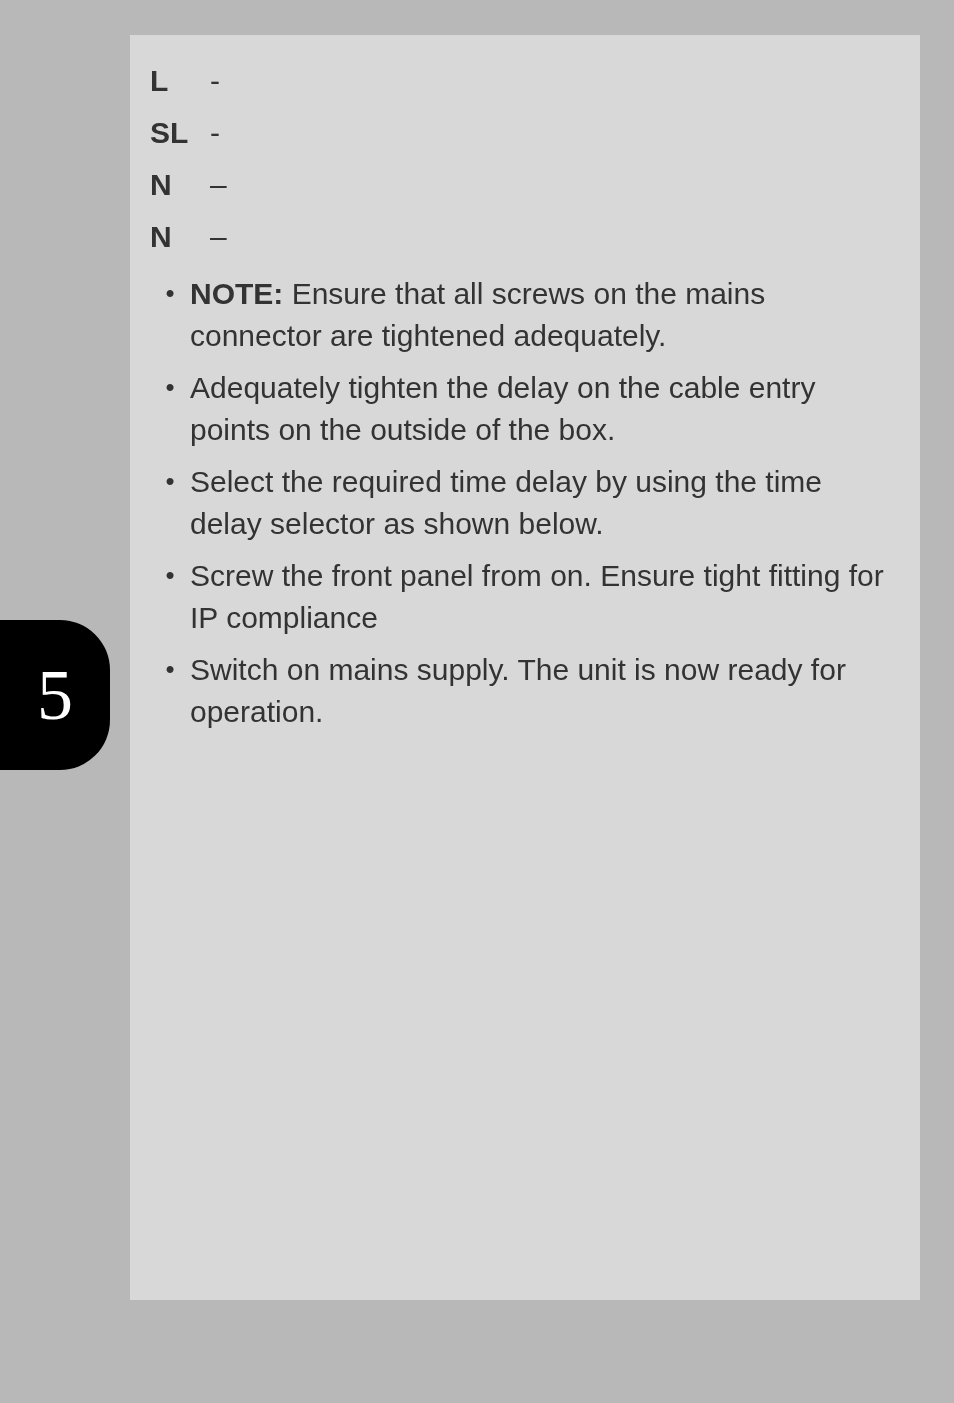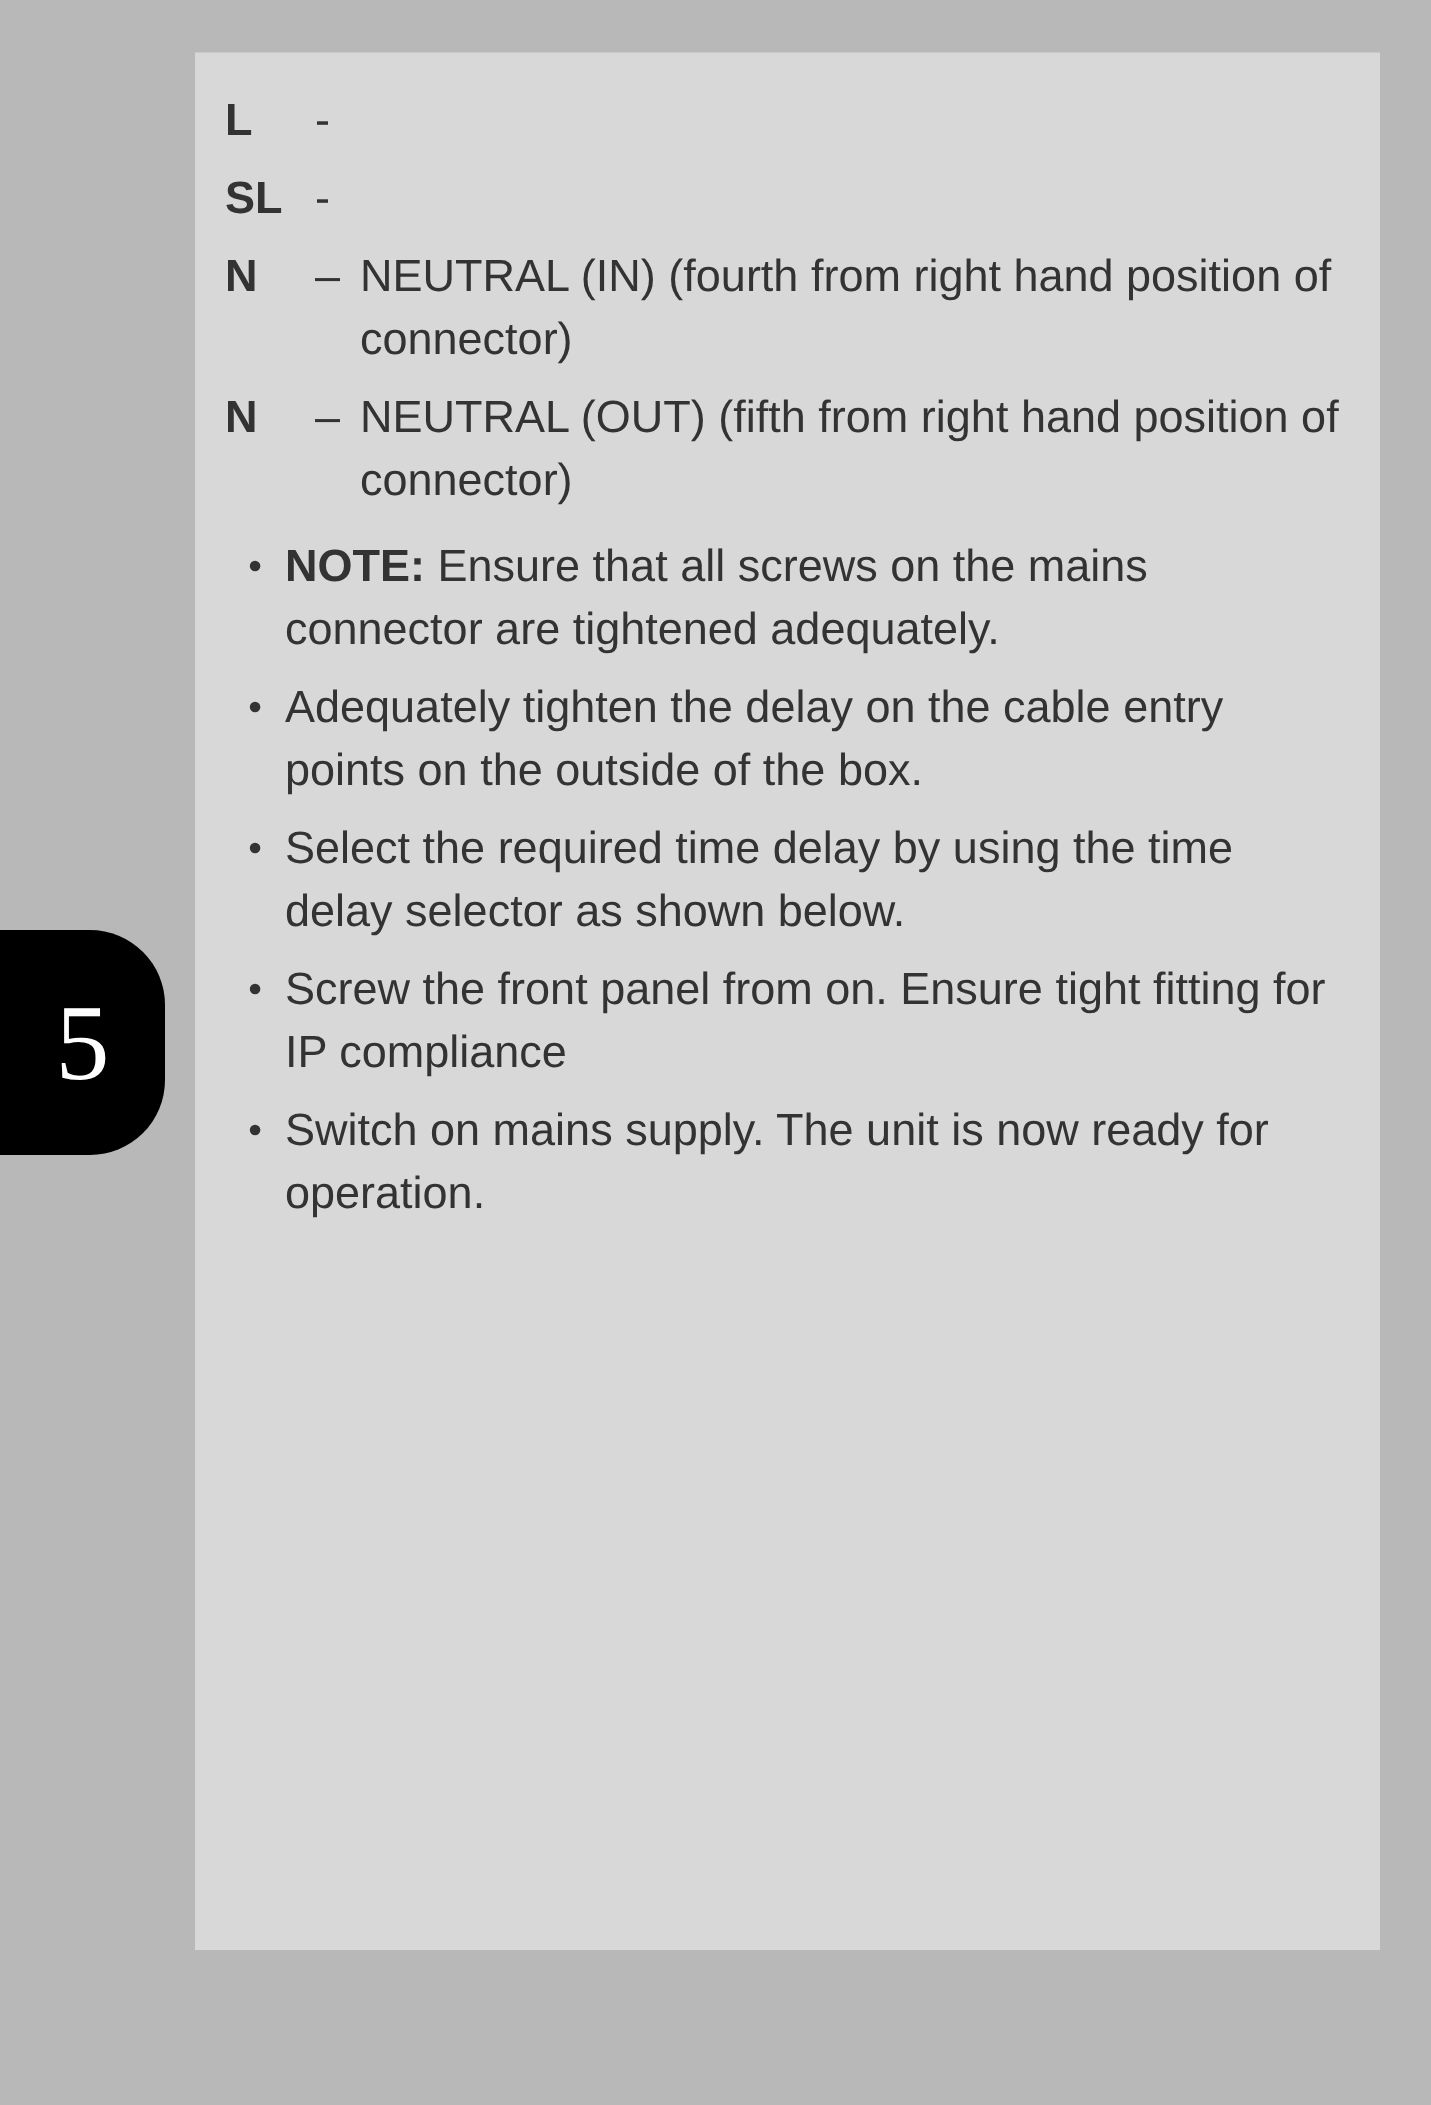--- a/index.html
+++ b/index.html
@@ -141,27 +141,25 @@
 
   <div class="def-row">
     <div class="def-label">SL</div>
     <div class="def-sep">-</div>
   </div>
 
 
   <div class="def-row">
     <div class="def-label">N</div>
     <div class="def-sep">–</div>
-    <div class="def-desc">NEUTRAL (IN) (fourth from right hand  position of connector)</div>
   </div>
 
   <div class="def-row">
     <div class="def-label">N</div>
     <div class="def-sep">–</div>
-    <div class="def-desc">NEUTRAL (OUT) (fifth from right hand  position of connector)</div>
   </div>
 
   <div class="bullet-list">
     <div class="bullet-item">
       <div class="bullet">•</div>
       <div class="bullet-text">
         <span class="bold">NOTE:</span><span> Ensure that all screws on the mains connector are tightened adequately.</span>
       </div>
     </div>
     <div class="bullet-item">

